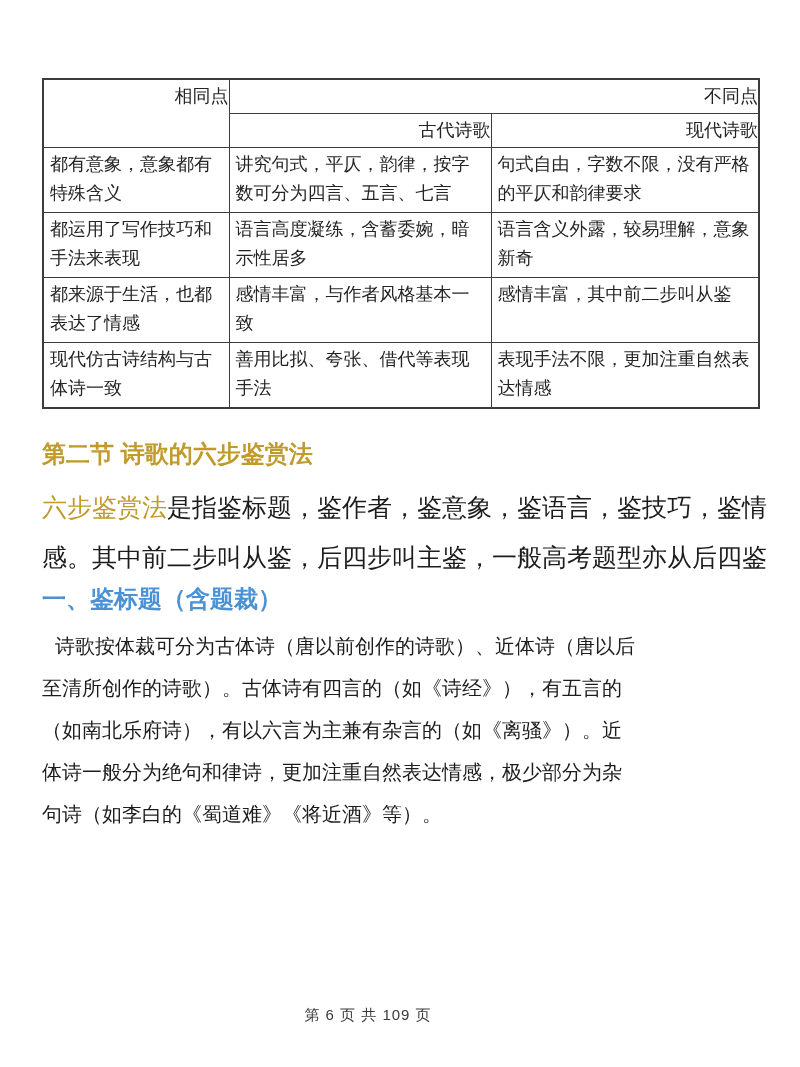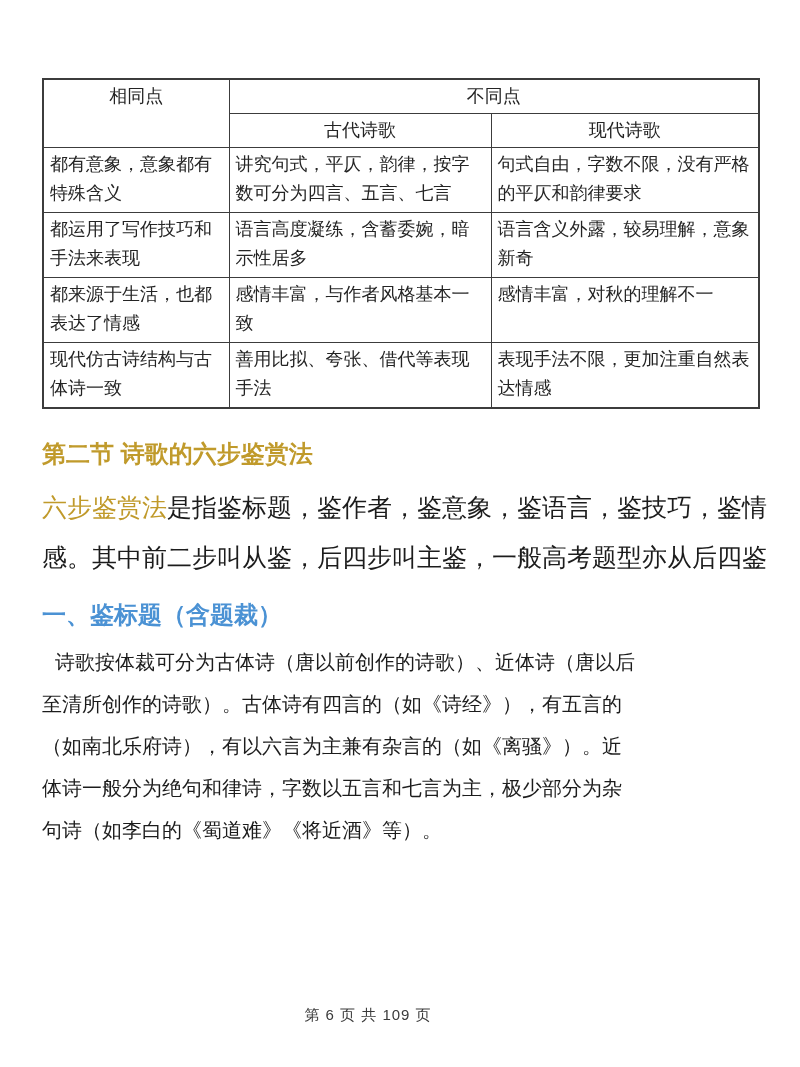--- a/index.html
+++ b/index.html
@@ -21,36 +21,35 @@
     border:2px solid #3c3c3c;
   }
   table.cmp td,table.cmp th{
     border:1px solid #3c3c3c;
     font-weight:normal;
     font-size:18px;
     line-height:29px;
     color:#242424;
     box-sizing:border-box;
   }
-  table.cmp th{text-align:center;padding:2px 12px;margin-top:41px;}
+  table.cmp th{text-align:right;padding:2px 0;margin-top:41px;}
   th.h-same{width:186px;vertical-align:top;padding-top:6px;}
   th.h-diff{height:32px;}
   th.h-sub{height:34px;}
   td.c{vertical-align:top;text-align:left;padding:2px 6px 4px 6px;height:64px;}
   col.w1{width:186px;}col.w2{width:262px;}col.w3{width:268px;}
   
   .h-gold{
     margin-top:28px;
     font-size:24px;font-weight:bold;color:#c09a2b;
     line-height:33px;
   }
   .para1{margin-top:12px;font-size:25px;line-height:50px;color:#1c1c1c;}
   .para1 .lead{color:#c09a2b;margin-top:28px;}
   .h-blue{
-    margin-top:16px;
     font-size:24px;font-weight:bold;color:#4b92d4;
     line-height:33px;
   }
   .para{font-size:20px;line-height:42px;color:#1c1c1c;}
   .para-genre{margin-top:10px;}
   .para-topics{margin-top:6px;}
   .line{white-space:nowrap;}
   .line.indent{padding-left:13px;}
   
   .footer{
@@ -86,21 +85,21 @@
         <td class="c">句式自由，字数不限，没有严格的平仄和韵律要求</td>
       </tr>
       <tr>
         <td class="c">都运用了写作技巧和手法来表现</td>
         <td class="c">语言高度凝练，含蓄委婉，暗示性居多</td>
         <td class="c">语言含义外露，较易理解，意象新奇</td>
       </tr>
       <tr>
         <td class="c">都来源于生活，也都表达了情感</td>
         <td class="c">感情丰富，与作者风格基本一致</td>
-        <td class="c">感情丰富，对秋的理解不一</td>
+        <td class="c">感情丰富，其中前二步叫从鉴</td>
       </tr>
       <tr>
         <td class="c">现代仿古诗结构与古体诗一致</td>
         <td class="c">善用比拟、夸张、借代等表现手法</td>
         <td class="c">表现手法不限，更加注重自然表达情感</td>
       </tr>
     </tbody>
       </table>
 
     <div class="h-gold">第二节 诗歌的六步鉴赏法</div>
@@ -109,21 +108,21 @@
       <div class="line"><span class="lead">六步鉴赏法</span><span>是指鉴标题，鉴作者，鉴意象，鉴语言，鉴技巧，鉴情</span></div>
       <div class="line">感。其中前二步叫从鉴，后四步叫主鉴，一般高考题型亦从后四鉴</div>
     </div>
 
     <div class="h-blue">一、鉴标题（含题裁）</div>
 
     <div class="para para-genre">
       <div class="line indent">诗歌按体裁可分为古体诗（唐以前创作的诗歌）、近体诗（唐以后</div>
       <div class="line">至清所创作的诗歌）。古体诗有四言的（如《诗经》），有五言的</div>
       <div class="line">（如南北乐府诗），有以六言为主兼有杂言的（如《离骚》）。近</div>
-      <div class="line">体诗一般分为绝句和律诗，字数以五言和七言为主，极少部分为杂</div>
+      <div class="line">体诗一般分为绝句和律诗，更加注重自然表达情感，极少部分为杂</div>
       <div class="line">句诗（如李白的《蜀道难》《将近酒》等）。</div>
     </div>
 
 
   </div>
 
   <div class="footer">第 6 页 共 109 页</div>
 </div>
 
 </body></html>

